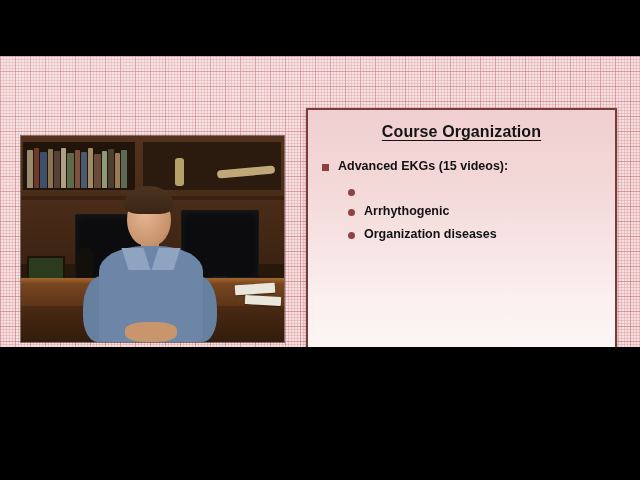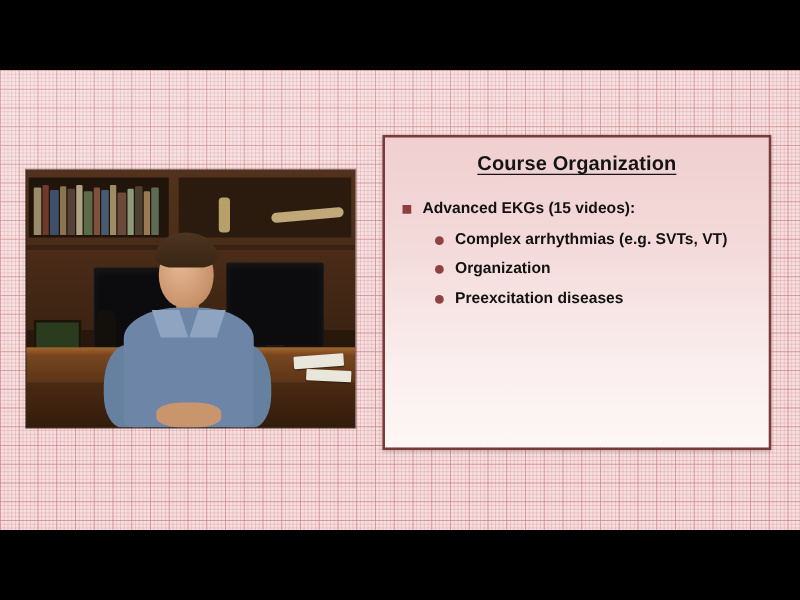--- a/index.html
+++ b/index.html
@@ -3,21 +3,21 @@
 <meta charset="utf-8">
 <style>
   html, body {
     margin: 0;
     padding: 0;
     background: #000;
   }
   #stage {
     position: relative;
     width: 640px;
-    height: 480px;
+    height: 347px;
     overflow: hidden;
     background: #000000;
     font-family: "Liberation Sans", sans-serif;
   }
 
   
   .bar {
     position: absolute;
     left: 0;
     width: 640px;
@@ -306,28 +306,27 @@
 
   <div id="slide">
     <div id="slide-title">Course Organization</div>
     <div id="bullets">
         <div class="lvl1">
           <span class="sq"></span>
           <span class="txt">Advanced EKGs (15 videos):</span>
         </div>
         <div class="lvl2">
           <span class="dot"></span>
-          <span class="txt">Complex arrhythmias (e.g. SVTs, VT)</span>
         </div>
         <div class="lvl2">
           <span class="dot"></span>
-          <span class="txt">Organization</span>
+          <span class="txt">Arrhythogenic</span>
         </div>
         <div class="lvl2">
           <span class="dot"></span>
-          <span class="txt">Preexcitation diseases</span>
+          <span class="txt">Organization diseases</span>
         </div>
       </div>
   </div>
 
   <div class="bar top"></div>
   <div class="bar bottom"></div>
 </div>
 
 </body></html>

